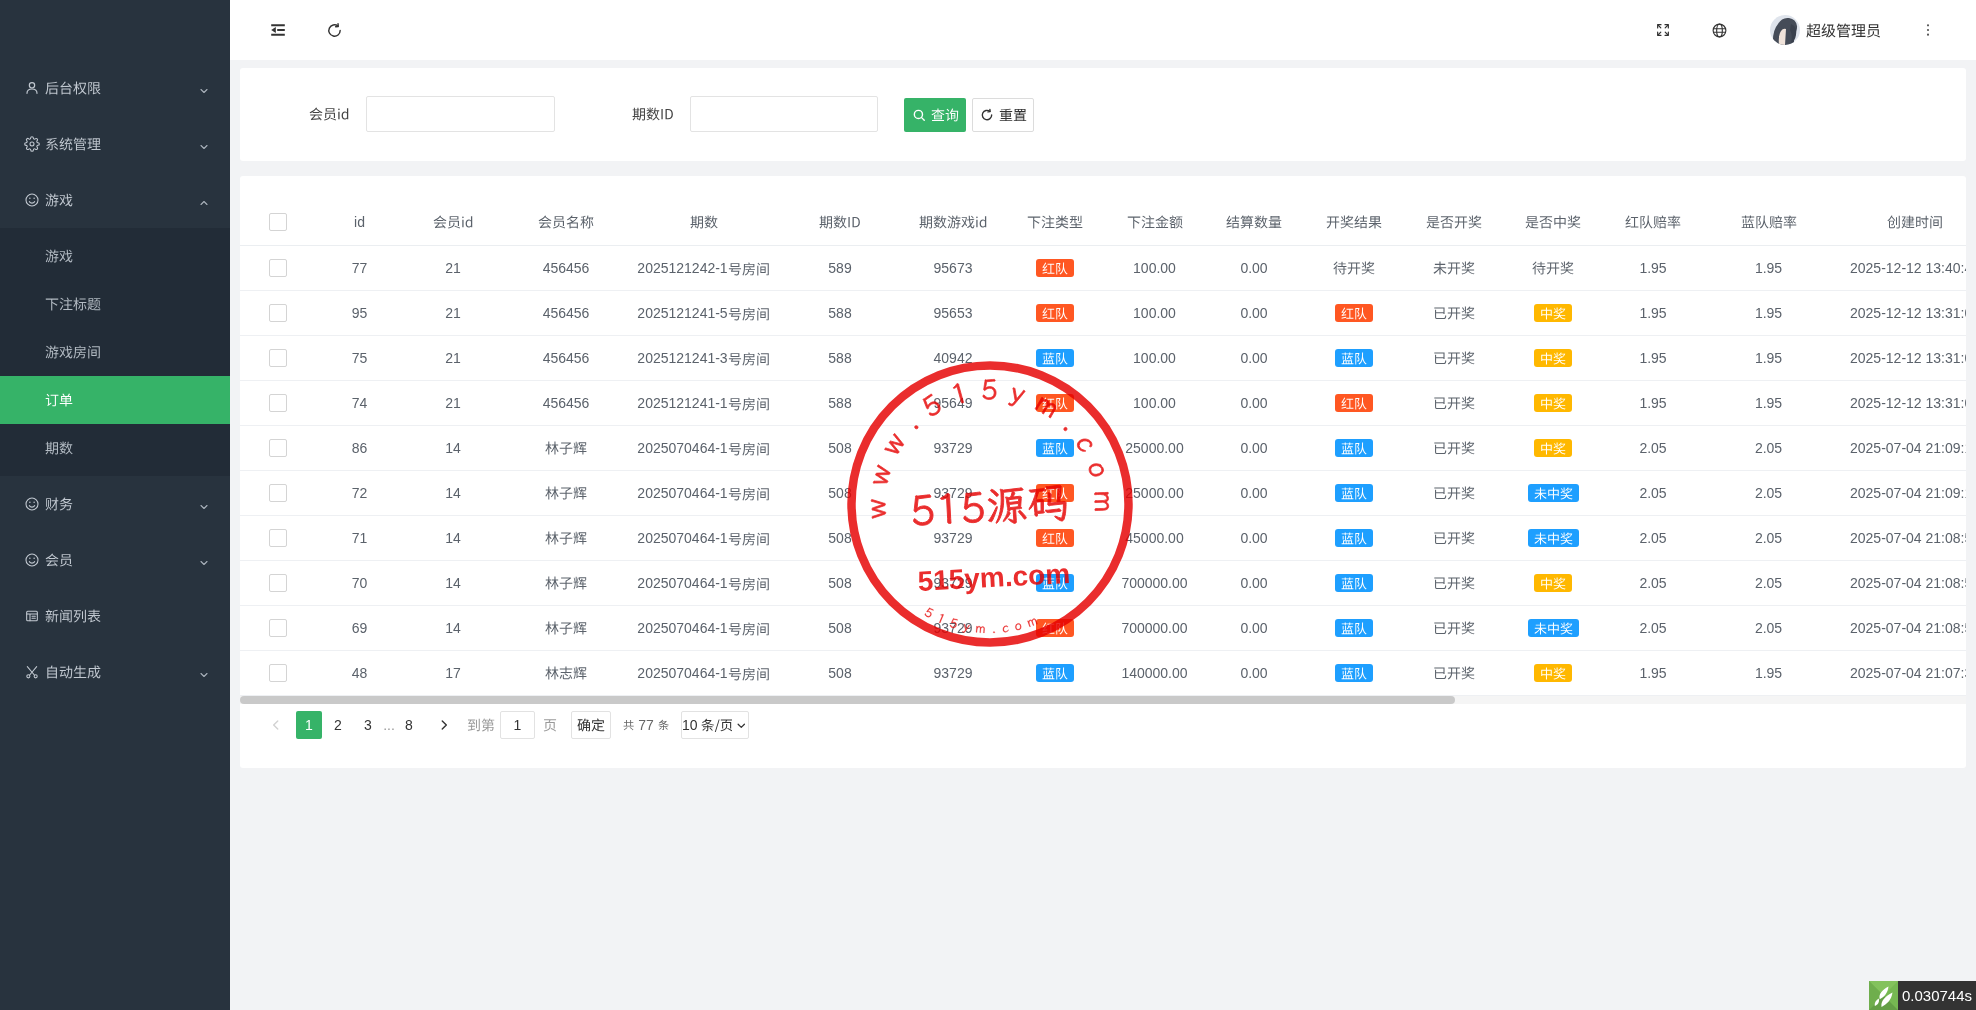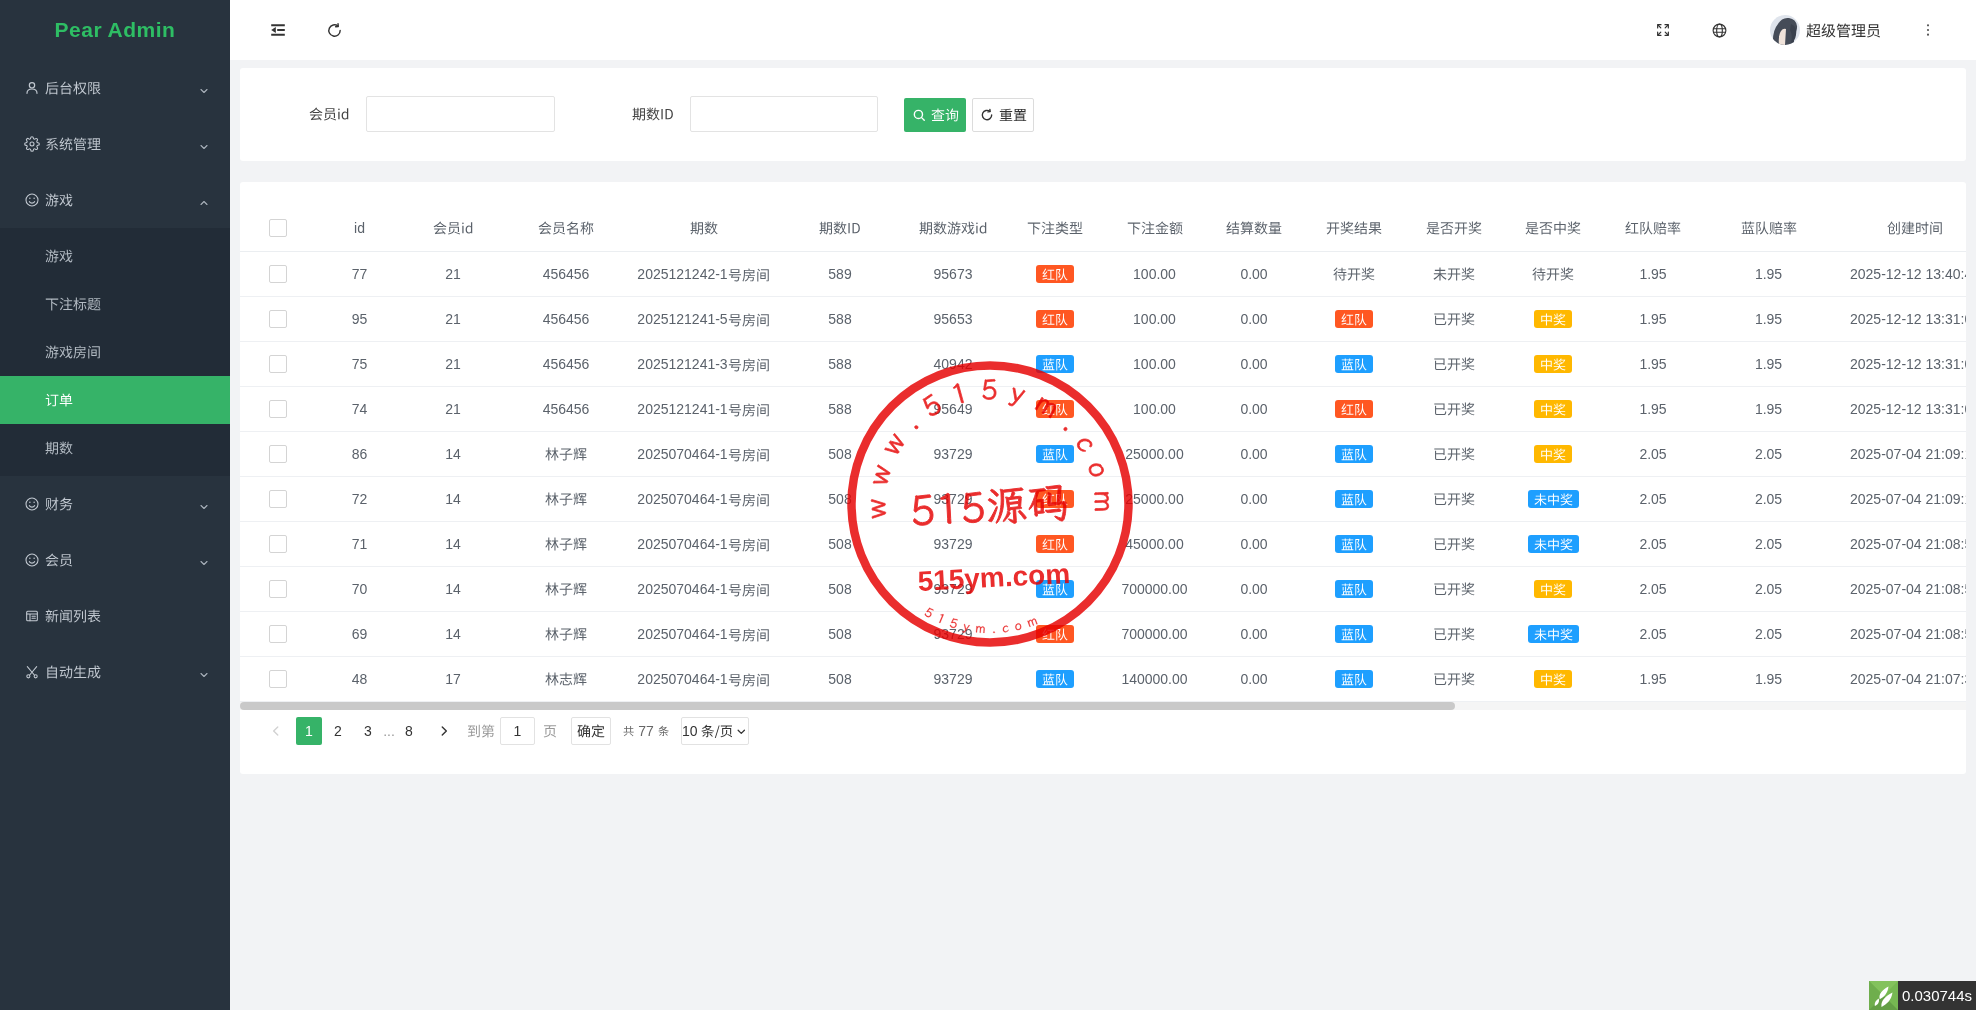--- a/index.html
+++ b/index.html
@@ -14,21 +14,21 @@
 #sub{position:absolute;left:0;top:228px;width:230px;height:248px;background:#222c37}
 .si{position:absolute;left:0;width:230px;height:48px;display:flex;align-items:center;color:#b4bcc4}
 .si .ml{margin-left:45px;display:flex}
 .si.sel{background:#36b368;color:#fff}
 
 #top{position:absolute;left:230px;top:0;width:1746px;height:60px;background:#fff;color:#333}
 #top .tbtn{position:absolute;top:0;height:60px;display:flex;align-items:center;justify-content:center}
 
 .card{position:absolute;background:#fff;border-radius:3px}
 #card1{left:240px;top:68px;width:1726px;height:93px}
-#card2{left:240px;top:182px;width:1726px;height:592px;overflow:hidden}
+#card2{left:240px;top:176px;width:1726px;height:592px;overflow:hidden}
 .lbl{position:absolute;top:28px;height:36px;display:flex;align-items:center;justify-content:flex-end;color:#444}
 .inp{position:absolute;top:28px;height:36px;border:1px solid #e3e3e3;border-radius:2px;background:#fff}
 .btn{position:absolute;top:30px;height:34px;border-radius:2px;display:flex;align-items:center;justify-content:center;gap:5px}
 #btnq{left:664px;width:62px;background:#36b368;color:#fff}
 #btnr{left:732px;width:62px;background:#fff;border:1px solid #dcdcdc;color:#333}
 
 .thead{position:absolute;left:0;top:23px;width:1746px;height:47px;border-bottom:1px solid #ebeef1;color:#5b626b}
 .row{position:absolute;left:0;width:1746px;height:45px;border-bottom:1px solid #eef0f3;color:#5b626b}
 .cell{position:absolute;top:0;height:100%;display:flex;align-items:center;justify-content:center;overflow:visible;white-space:nowrap}
 .cb{width:18px;height:18px;border:1px solid #d4d4d4;border-radius:2px;background:#fff}
@@ -39,21 +39,20 @@
 
 .pg{position:absolute;display:flex;align-items:center;justify-content:center;color:#333}
 .pgbox{border:1px solid #e2e2e2;border-radius:2px;background:#fff}
 
 .wm{position:absolute;z-index:40}
 
 #mon{position:absolute;right:0;bottom:0;height:29px;display:flex;z-index:50}
 #mont{width:78px;background:#333;color:#fff;display:flex;align-items:center;justify-content:center;font-size:15px}
 </style></head><body>
 <div id="side">
-    <div id="logo">Pear Admin</div>
     <div class="mi " style="top:60px">
       <svg class="" width="16" height="16" viewBox="0 0 24 24" fill="none" stroke="currentColor" stroke-width="1.8" stroke-linecap="round" stroke-linejoin="round">
         <circle cx="12" cy="8" r="4"></circle>
         <path d="M4.5 20c0-4.1 3.4-6.5 7.5-6.5s7.5 2.4 7.5 6.5"></path>
       </svg>
       <span class="ml">
         <svg width="56" height="14" viewBox="0 0 56 14" fill="currentColor">
           <g transform="translate(0,12.32) scale(0.014)">
             <use href="#g55" x="0"></use>
             <use href="#g56" x="1000"></use>

